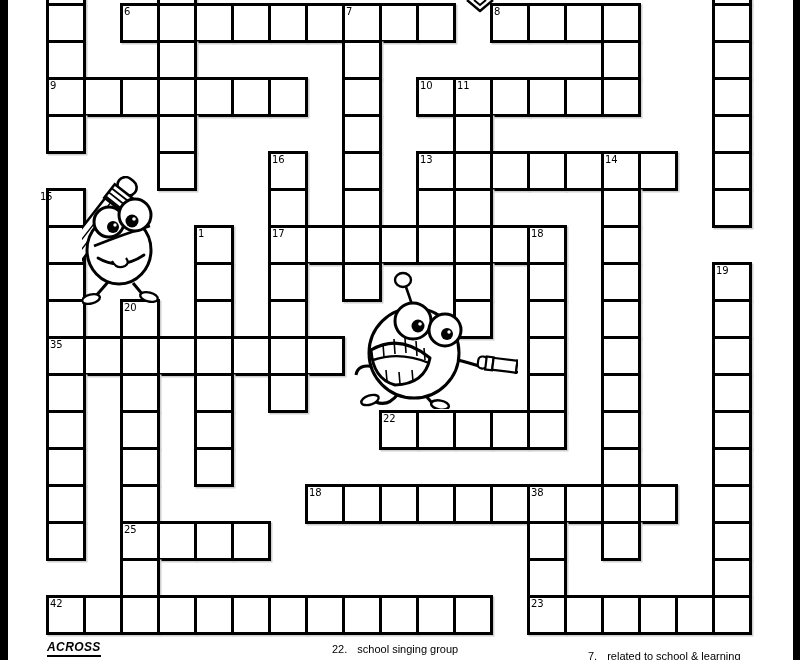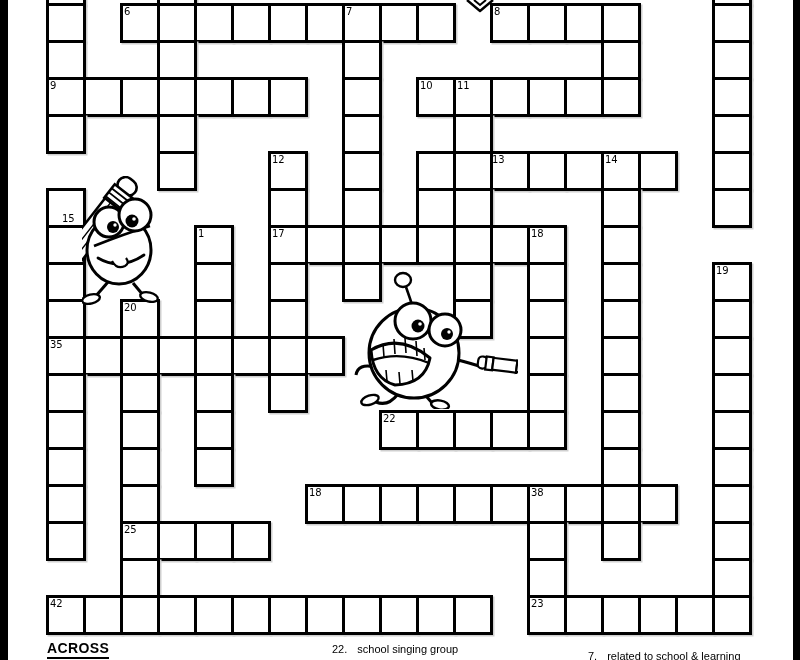--- a/index.html
+++ b/index.html
@@ -8,22 +8,22 @@
   .edge-bar{position:absolute;top:0;height:660px;background:#000;}
   #edge-left{left:0;width:8px;}
   #edge-right{left:793px;width:7px;}
   .cell{position:absolute;width:40px;height:40px;box-sizing:border-box;
         background:#fff;border:3px solid #000;z-index:1;
         box-shadow:1.5px 1.5px 0 #cfcfcf;}
   .cellnum{position:absolute;z-index:3;font-family:"DejaVu Sans",sans-serif;
            font-size:10px;line-height:10px;color:#000;pointer-events:none;}
   .mascot{position:absolute;z-index:5;}
   #across-heading{position:absolute;left:47px;top:640px;z-index:4;
-      font-size:14px;font-weight:bold;color:#000;letter-spacing:.4px;
-      border-bottom:2px solid #000;padding-bottom:1px;}
+      font-size:12px;font-weight:bold;color:#000;letter-spacing:.4px;
+      border-bottom:2px solid #000;padding-bottom:1px;font-style:italic;}
   .clue{position:absolute;z-index:4;font-size:11px;color:#000;white-space:nowrap;display:flex;}
   .clue .num{margin-right:10px;}
   #clue-22{left:332px;top:643px;}
   #clue-7{left:588px;top:650px;}
   #chevron{position:absolute;left:464px;top:0;z-index:2;}
 </style>
 </head>
 <body>
 
 <div id="screen">
@@ -194,24 +194,24 @@
       <div class="cell" style="left: 601px; top: 595px;"></div>
       <div class="cell" style="left: 638px; top: 595px;"></div>
       <div class="cell" style="left: 675px; top: 595px;"></div>
       <div class="cell" style="left: 712px; top: 595px;"></div>
       <div class="cellnum" style="left: 124px; top: 7px;">6</div>
       <div class="cellnum" style="left: 346px; top: 7px;">7</div>
       <div class="cellnum" style="left: 494px; top: 7px;">8</div>
       <div class="cellnum" style="left: 50px; top: 81px;">9</div>
       <div class="cellnum" style="left: 420px; top: 81px;">10</div>
       <div class="cellnum" style="left: 457px; top: 81px;">11</div>
-      <div class="cellnum" style="left: 272px; top: 155px;">12</div>
-      <div class="cellnum" style="left: 444px; top: 155px; padding-left: 48px;">13</div>
+      <div class="cellnum" style="left: 272px; top: 155px;">16</div>
+      <div class="cellnum" style="left: 420px; top: 155px;">13</div>
       <div class="cellnum" style="left: 605px; top: 155px;">14</div>
-      <div class="cellnum" style="left: 62px; top: 192px; margin-top: 22px;">15</div>
+      <div class="cellnum" style="left: 40px; top: 192px;">15</div>
       <div class="cellnum" style="left: 198px; top: 229px;">1</div>
       <div class="cellnum" style="left: 272px; top: 229px;">17</div>
       <div class="cellnum" style="left: 531px; top: 229px;">18</div>
       <div class="cellnum" style="left: 716px; top: 266px;">19</div>
       <div class="cellnum" style="left: 124px; top: 303px;">20</div>
       <div class="cellnum" style="left: 50px; top: 340px;">35</div>
       <div class="cellnum" style="left: 383px; top: 414px;">22</div>
       <div class="cellnum" style="left: 309px; top: 488px;">18</div>
       <div class="cellnum" style="left: 531px; top: 488px;">38</div>
       <div class="cellnum" style="left: 124px; top: 525px;">25</div>

